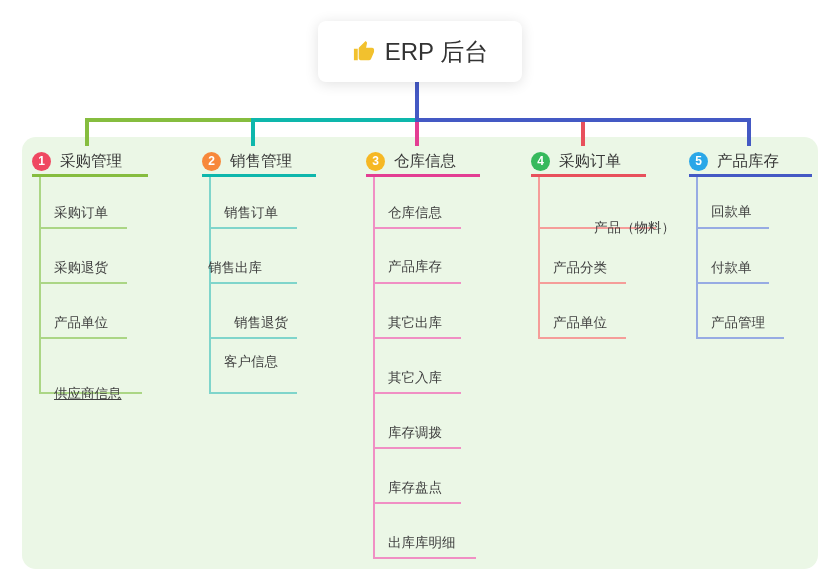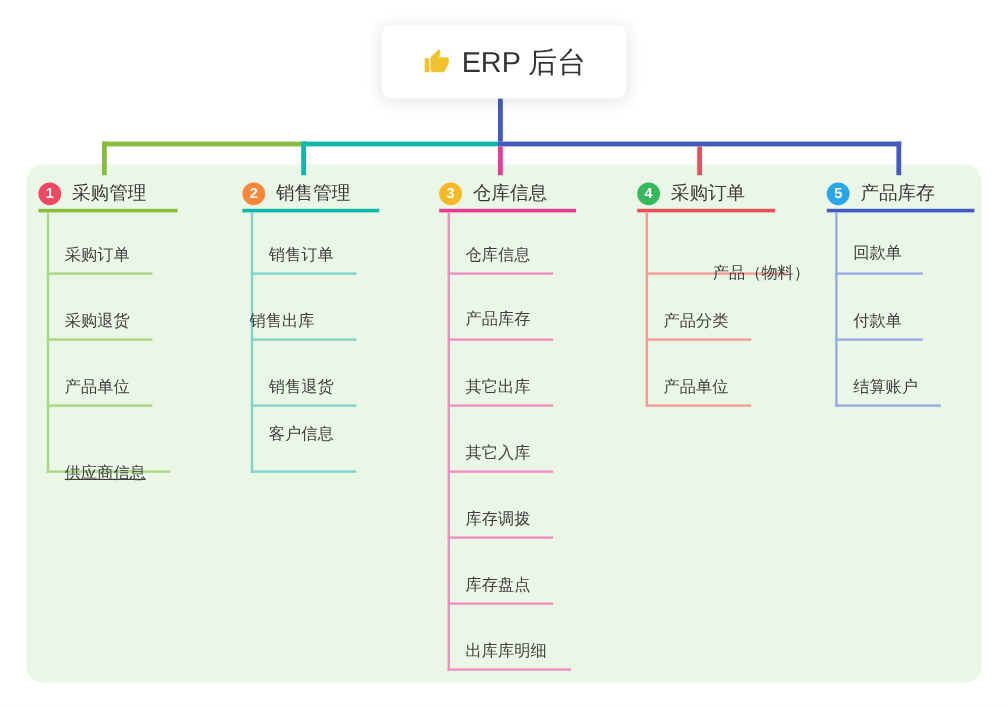--- a/index.html
+++ b/index.html
@@ -115,21 +115,21 @@
       <div class="branch-title" style="left: 202px; top: 151px;">
         <div class="badge" style="background: rgb(247, 136, 59);">2</div>
         <div class="">销售管理</div>
       </div>
       <div class="hline" style="left: 202px; top: 174px; width: 114px; height: 3px; background: rgb(14, 183, 172);"></div>
       <div class="vline" style="left: 209px; top: 177px; width: 2px; height: 217px; background: rgb(127, 213, 203);"></div>
       <div class="child-label" style="left: 224px; top: 203px;">销售订单</div>
       <div class="hline" style="left: 209px; top: 227px; width: 88px; height: 2px; background: rgb(127, 213, 203);"></div>
       <div class="child-label" style="left: 208px; top: 258px;">销售出库</div>
       <div class="hline" style="left: 209px; top: 282px; width: 88px; height: 2px; background: rgb(127, 213, 203);"></div>
-      <div class="child-label" style="left: 224px; top: 313px;">销售退货</div>
+      <div class="child-label" style="left: 234px; top: 313px;">销售退货</div>
       <div class="hline" style="left: 209px; top: 337px; width: 88px; height: 2px; background: rgb(127, 213, 203);"></div>
       <div class="child-label" style="left: 224px; top: 352px;">客户信息</div>
       <div class="hline" style="left: 209px; top: 392px; width: 88px; height: 2px; background: rgb(127, 213, 203);"></div>
       <div class="branch-title" style="left: 366px; top: 151px;">
         <div class="badge" style="background: rgb(246, 184, 36);">3</div>
         <div class="">仓库信息</div>
       </div>
       <div class="hline" style="left: 366px; top: 174px; width: 114px; height: 3px; background: rgb(227, 62, 147);"></div>
       <div class="vline" style="left: 373px; top: 177px; width: 2px; height: 382px; background: rgb(240, 143, 196);"></div>
       <div class="child-label" style="left: 388px; top: 203px;">仓库信息</div>
@@ -161,16 +161,16 @@
       <div class="branch-title" style="left: 689px; top: 151px;">
         <div class="badge" style="background: rgb(42, 167, 232);">5</div>
         <div class="">产品库存</div>
       </div>
       <div class="hline" style="left: 689px; top: 174px; width: 123px; height: 3px; background: rgb(68, 89, 196);"></div>
       <div class="vline" style="left: 696px; top: 177px; width: 2px; height: 162px; background: rgb(151, 171, 227);"></div>
       <div class="child-label" style="left: 711px; top: 203px; font-family: Liberation Mono, monospace;">回款单</div>
       <div class="hline" style="left: 696px; top: 227px; width: 73px; height: 2px; background: rgb(151, 171, 227);"></div>
       <div class="child-label" style="left: 711px; top: 258px;">付款单</div>
       <div class="hline" style="left: 696px; top: 282px; width: 73px; height: 2px; background: rgb(151, 171, 227);"></div>
-      <div class="child-label" style="left: 711px; top: 313px;">结算账户</div>
+      <div class="child-label" style="left: 711px; top: 313px;">产品管理</div>
       <div class="hline" style="left: 696px; top: 337px; width: 88px; height: 2px; background: rgb(151, 171, 227);"></div>
     </div>
 </div>
 
 </body></html>

